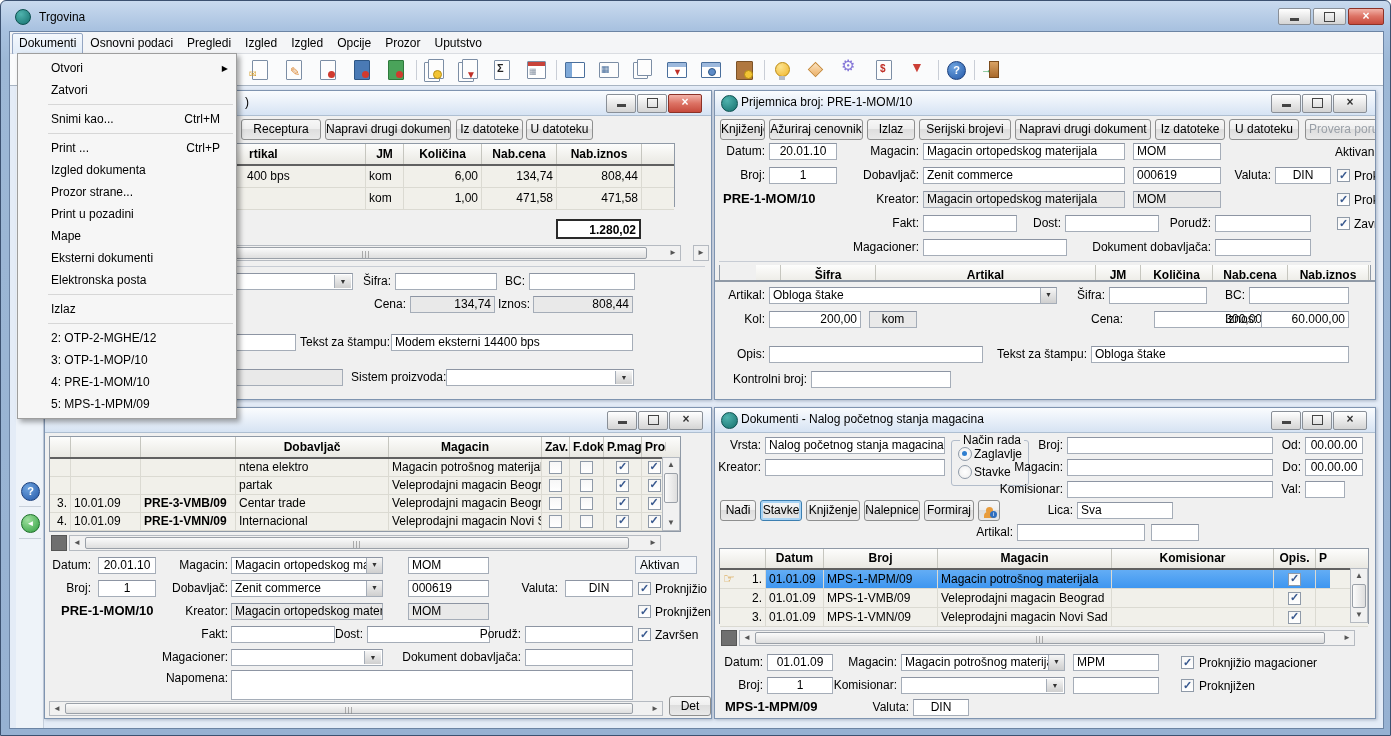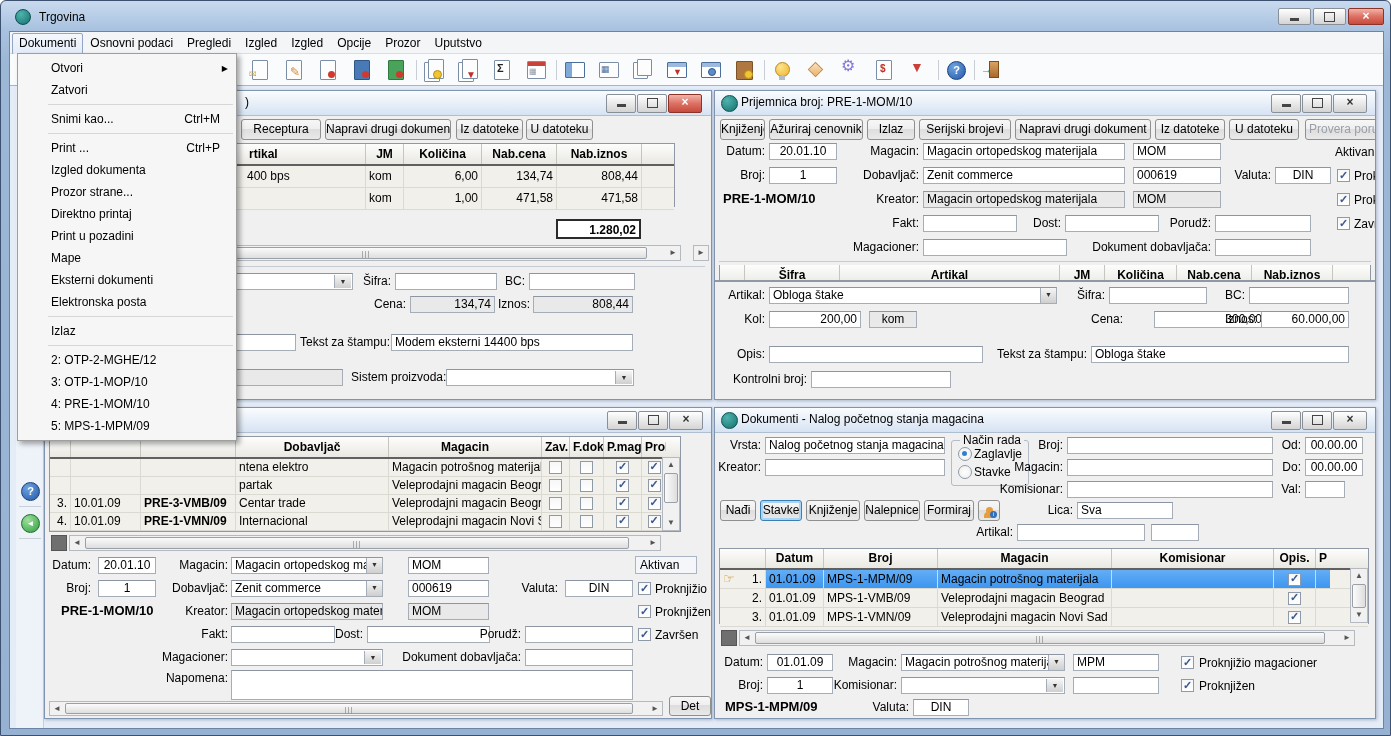--- a/index.html
+++ b/index.html
@@ -303,21 +303,21 @@
         <span class="cb on a" style="left:622px;top:126px;"></span>
         <span class="a nw" style="left:639px;top:126px;">Završen</span>
 
         <span class="a lbl" style="left:132px;top:148px;width:72px;">Magacioner:</span>
         <span class="a inp" style="left:208px;top:148px;width:144px;"></span>
         <span class="a lbl" style="left:360px;top:148px;width:136px;">Dokument dobavljača:</span>
         <span class="a inp" style="left:500px;top:148px;width:96px;"></span>
 
         <span class="a" style="left:4px;top:170px;width:652px;height:1px;background:#c7ccd4;"></span>
 
-        <div class="a" style="left:4px;top:174px;width:652px;height:15px;overflow:hidden;border-left:1px solid #8f99a6;border-right:1px solid #8f99a6;">
+        <div class="a" style="left:4px;top:174px;width:652px;height:15px;overflow:hidden;border-left:1px solid #8f99a6;border-right:1px solid #8f99a6;padding-left:36px;">
           <div class="ghead" style="height:20px;line-height:17px;border-bottom:none;">
             <span class="gh" style="width:25px;"></span>
             <span class="gh" style="width:95px;">Šifra</span>
             <span class="gh" style="width:220px;">Artikal</span>
             <span class="gh" style="width:45px;">JM</span>
             <span class="gh" style="width:72px;">Količina</span>
             <span class="gh" style="width:75px;">Nab.cena</span>
             <span class="gh" style="width:81px;">Nab.iznos</span>
           </div>
         </div>
@@ -610,21 +610,20 @@
 
   <div class="a menu" style="left:16px;top:52px;width:220px;">
     <div class="mi"><span>Otvori</span><span class="sub">▶</span></div>
     <div class="mi"><span>Zatvori</span></div>
     <div class="msep"></div>
     <div class="mi"><span>Snimi kao...</span><span class="sc">Ctrl+M</span></div>
     <div class="msep"></div>
     <div class="mi"><span>Print ...</span><span class="sc">Ctrl+P</span></div>
     <div class="mi"><span>Izgled dokumenta</span></div>
     <div class="mi"><span>Prozor strane...</span></div>
-    <div class="mi"><span>Direktno printaj</span></div>
     <div class="mi"><span>Print u pozadini</span></div>
     <div class="mi"><span>Mape</span></div>
     <div class="mi"><span>Eksterni dokumenti</span></div>
     <div class="mi"><span>Elektronska posta</span></div>
     <div class="msep"></div>
     <div class="mi"><span>Izlaz</span></div>
     <div class="msep"></div>
     <div class="mi"><span>2: OTP-2-MGHE/12</span></div>
     <div class="mi"><span>3: OTP-1-MOP/10</span></div>
     <div class="mi"><span>4: PRE-1-MOM/10</span></div>

